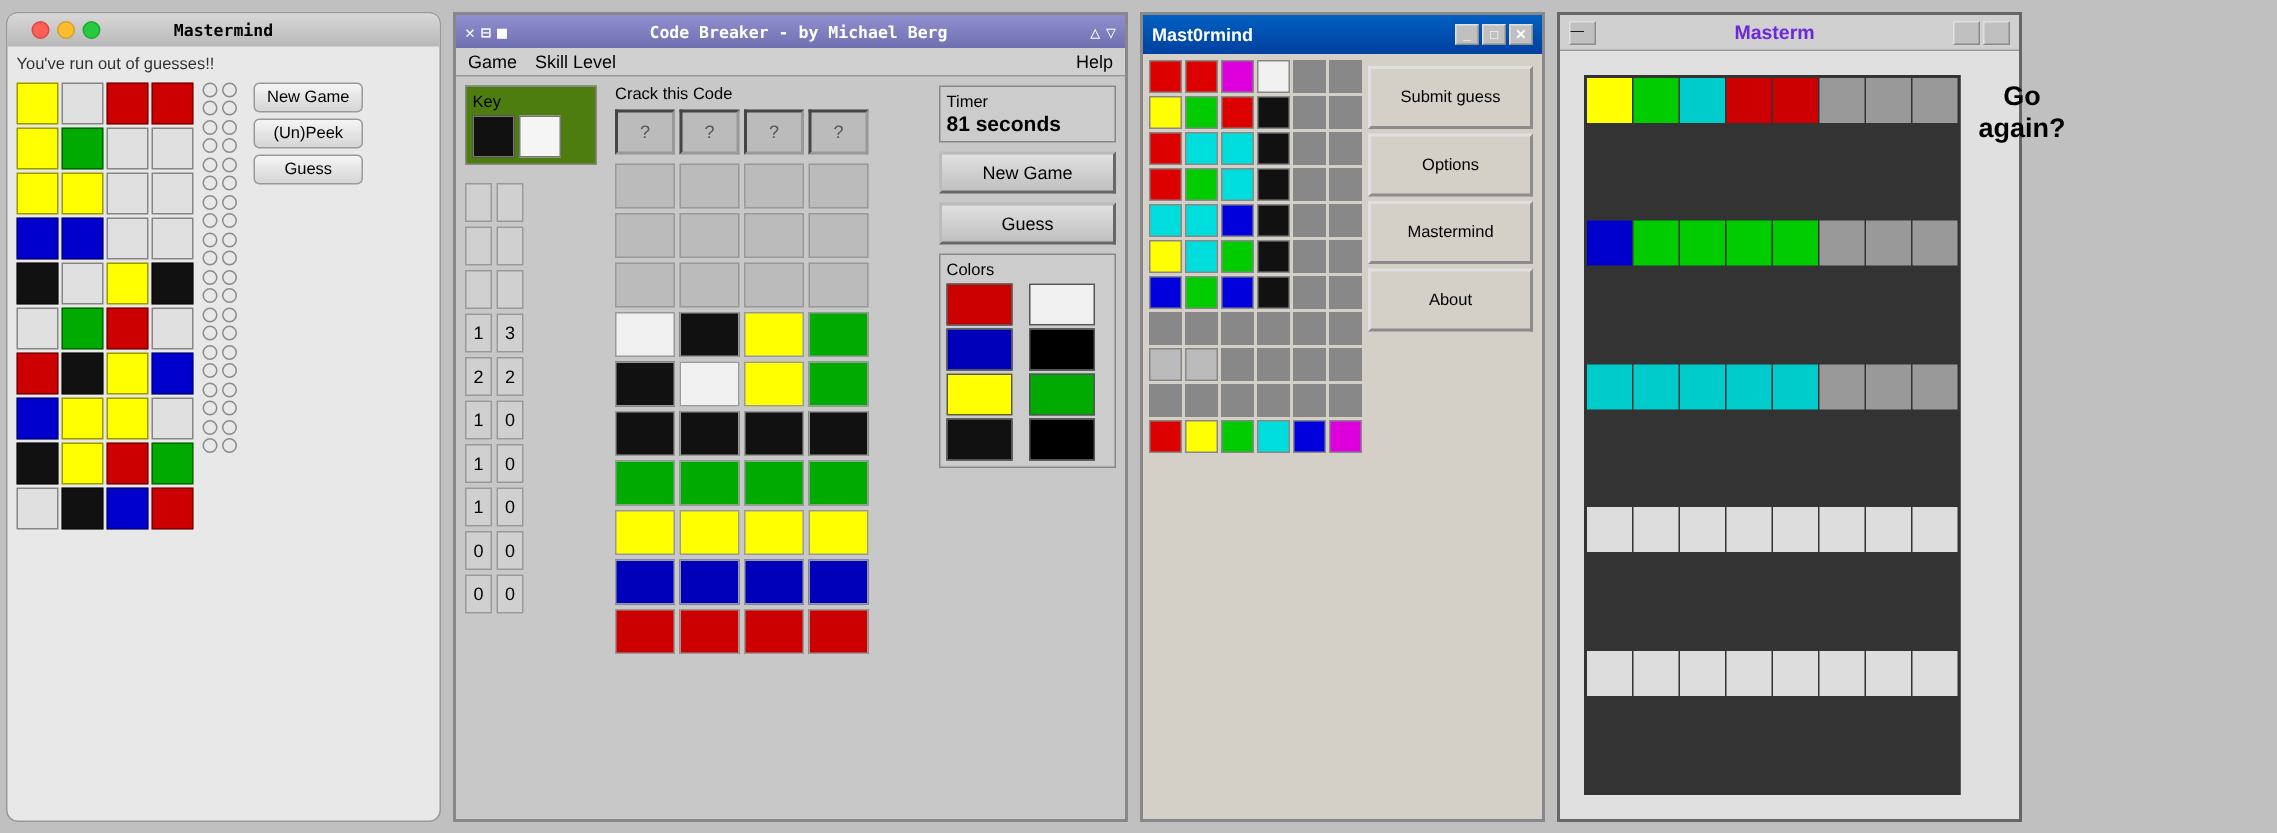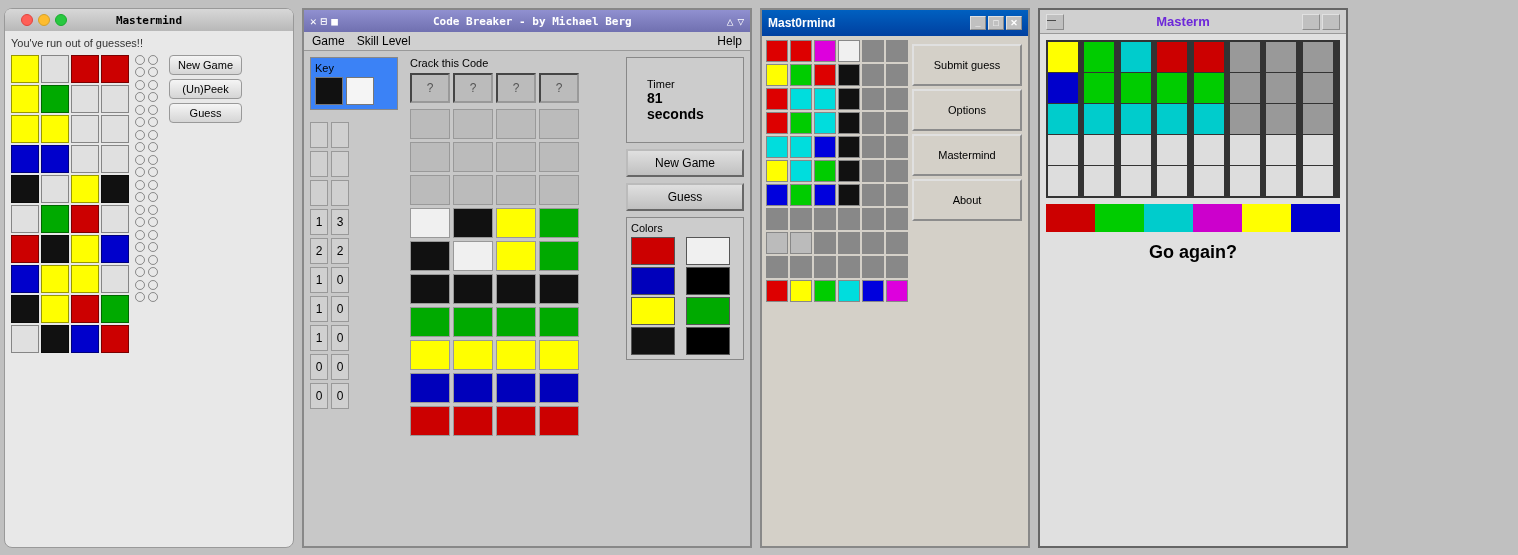--- a/index.html
+++ b/index.html
@@ -142,21 +142,21 @@
     .win2-left {
       width: 100px;
       padding: 6px;
       display: flex;
       flex-direction: column;
     }
     .key-box {
       border: 1px solid #888;
       padding: 4px;
       margin-bottom: 8px;
-      background: #3b82f6;
+      background: #4d7c0f;
     }
     .key-label { font-size: 11px; margin-bottom: 3px; }
     .key-colors {
       display: flex;
       gap: 3px;
     }
     .key-sq {
       width: 28px; height: 28px;
       border: 1px solid #777;
     }
@@ -217,21 +217,21 @@
     .crack-cell.white { background: #f0f0f0; }
     .win2-right {
       width: 130px;
       padding: 6px;
       display: flex;
       flex-direction: column;
       gap: 6px;
     }
     .timer-box {
       border: 1px solid #888;
-      padding: 20px;
+      padding: 4px;
       background: #ccc;
     }
     .timer-label { font-size: 11px; }
     .timer-val { font-size: 14px; font-weight: bold; }
     .btn2 {
       background: linear-gradient(to bottom, #e0e0e0, #c0c0c0);
       border: 2px outset #bbb;
       padding: 5px 8px;
       font-size: 12px;
       cursor: pointer;
@@ -370,23 +370,23 @@
     }
     .win4-btn-small {
       width: 18px; height: 16px;
       background: #c0c0c0;
       border: 1px outset #e0e0e0;
       font-size: 9px;
       cursor: pointer;
     }
     .win4-body {
       flex: 1;
-      padding: 6px;
-      display: flex;
-      flex-direction: column;
+      padding: 16px;
+      display: flex;
+      flex-direction: row;
       gap: 6px;
     }
     .win4-grid {
       display: grid;
       grid-template-columns: repeat(8, 1fr);
       gap: 1px;
       background: #333;
       border: 2px solid #333;
     }
     .w4-cell {

